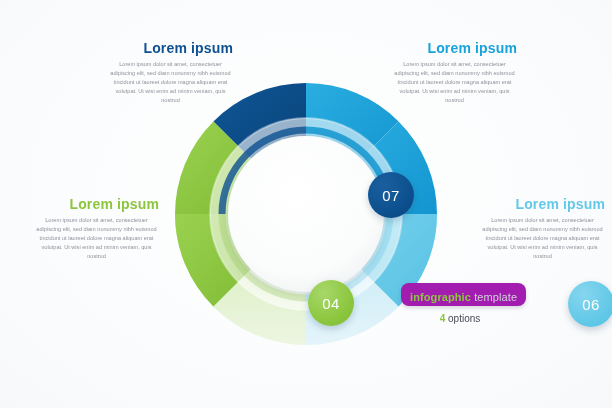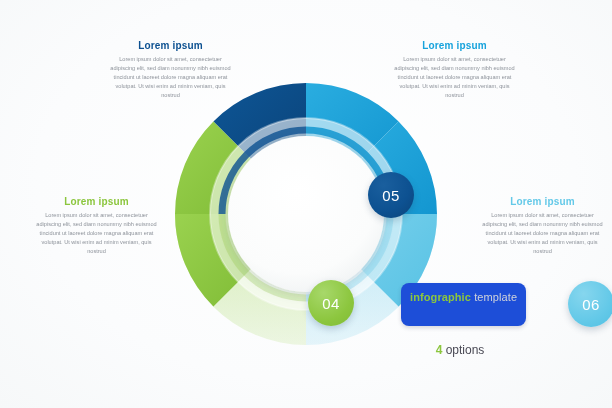--- a/index.html
+++ b/index.html
@@ -78,59 +78,60 @@
   #center-stack {
     position: absolute;
     left: 249px;
     top: 205px;
     width: 118px;
     text-align: center;
     pointer-events: auto;
   }
   #center-pill {
     display: inline-block;
-    background: #1d4ed8;
+    background: #a21caf;
     border-radius: 8px;
-    padding: 5px 9px 22px 9px;
+    padding: 5px 9px 2px 9px;
     line-height: 1;
     white-space: nowrap;
     box-shadow: 0 2px 4px rgba(40,40,70,0.18);
   }
   #center-pill .strong {
     color: #8cc63e;
     font-size: 11px;
     font-weight: bold;
     letter-spacing: 0.1px;
   }
   #center-pill .light {
     color: #cfd2da;
     font-size: 11px;
     letter-spacing: 0.1px;
   }
   #center-sub {
-    margin-top: 17px;
-    font-size: 12px;
+    margin-top: 7px;
+    font-size: 10px;
     color: #4a4a55;
     white-space: nowrap;
   }
   #center-sub .num {
     color: #8cc63e;
     font-weight: bold;
   }
 
   
   .txtblock {
     position: absolute;
     width: 125px;
   }
   .txtblock .heading {
-    font-size: 10px;
+    font-size: 14px;
     font-weight: bold;
     margin: 0 0 4px 0;
     letter-spacing: 0.15px;
+    text-align: right;
   }
   .txtblock .body {
     font-size: 5.6px;
     line-height: 1.62;
     color: #8e939b;
     margin: 0;
   }
   .tb-center { text-align: center; }
 
   #block-02 { left: 108px; top: 40px; }
@@ -229,21 +230,21 @@
         <path d="M 238 136 A 84 84 0 0 1 154 220" fill="none" stroke="#64c9e8" stroke-opacity="0.30" stroke-width="7"></path>
       </g>
 
       <circle cx="154" cy="136" r="78" fill="url(#gradCenterWhite)" filter="url(#centerShadow)"></circle>
     </svg>
 
     <div class="badge" id="badge-01">
       <span>04</span>
     </div>
     <div class="badge" id="badge-02">
-      <span>05</span>
+      <span>07</span>
     </div>
     <div class="badge" id="badge-04">
       <span>06</span>
     </div>
 
     <div id="center-stack">
       <div id="center-pill">
         <span class="strong">infographic</span><span class="light">&nbsp;</span><span class="light">template</span>
       </div>
       <div id="center-sub">

